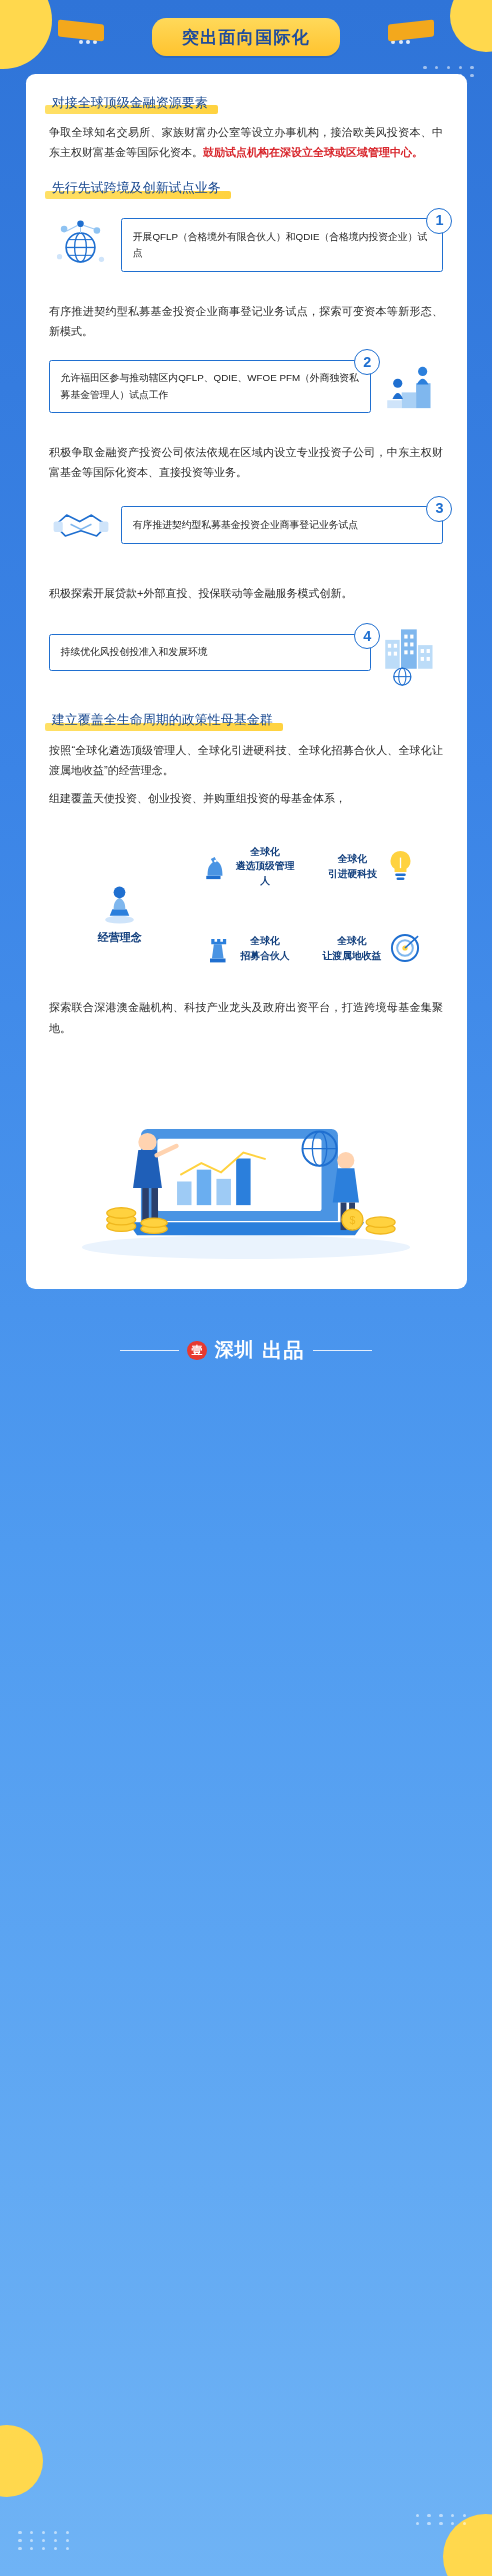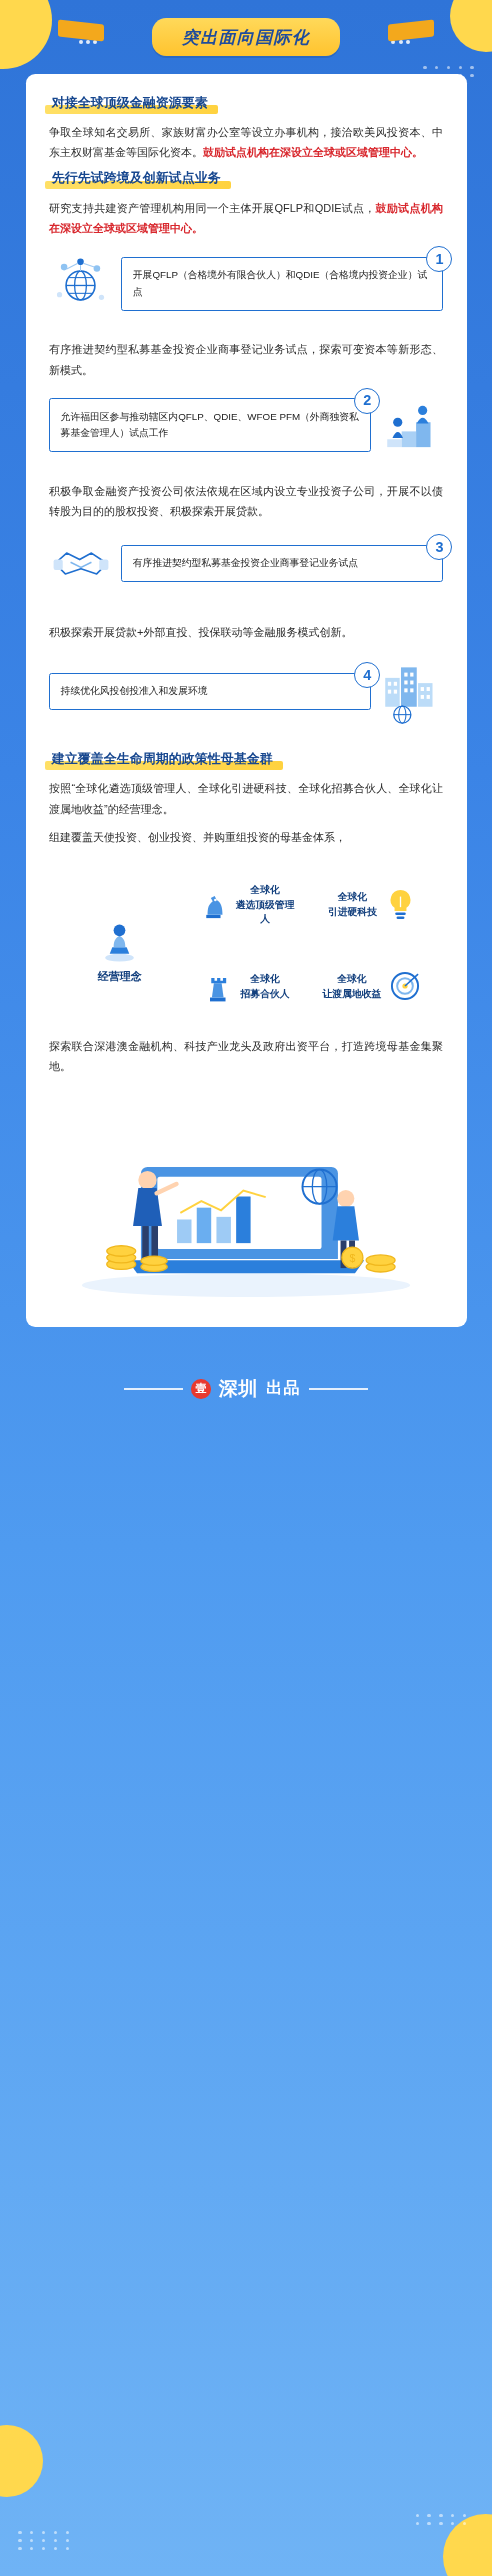--- a/index.html
+++ b/index.html
@@ -40,21 +40,20 @@
   .dot-grid { display: grid; grid-template-columns: repeat(5, 7.2px); grid-gap: 4.6px; }
   .dot-grid i { display: block; width: 3.3px; height: 3.3px; border-radius: 50%; background: rgba(255,255,255,.55); }
 
   
   .header {
     position: relative;
     height: 74px;
     display: flex;
     align-items: center;
     justify-content: center;
-    font-style: italic;
   }
   .ribbon {
     position: relative;
     background: linear-gradient(180deg,#ffd95a 0%, #ffc32e 100%);
     color: #1f4c9c;
     font-size: 17px;
     font-weight: bold;
     letter-spacing: 1.3px;
     padding: 7.2px 30px;
     border-radius: 14.4px;
@@ -80,21 +79,21 @@
     background: #ffffff;
     border-radius: 9.2px;
     padding: 17px 0 22px 0;
     z-index: 5;
   }
   .sec-head-wrap { padding: 0 23.6px; }
   .sec-head-inner {
     position: relative;
     display: inline-block;
     font-size: 13px;
-    font-weight: bold;
+    font-weight: normal;
     color: #17478f;
     padding: 2.6px 6.6px 2.6px 2.6px;
     z-index: 2;
   }
   .sec-head-inner::before {
     content: "";
     position: absolute;
     left: -3.9px; right: -3.9px; bottom: 0.7px;
     height: 8.5px;
     background: linear-gradient(90deg,#ffe066,#ffd23f);
@@ -193,21 +192,21 @@
   }
   .footer-inner { display: flex; align-items: center; gap: 7.9px; }
   .foot-line { width: 59px; height: 1.3px; background: #fff; opacity: .85; }
   .foot-logo-txt { color: #fff; font-size: 19px; font-weight: bold; letter-spacing: 0.7px; }
   .foot-badge {
     width: 19.7px; height: 19.7px; border-radius: 50%;
     background: #e8392f; color: #fff;
     display: flex; align-items: center; justify-content: center;
     font-size: 11px; font-weight: bold;
   }
-  .foot-out { color: #fff; font-size: 16px; font-weight: bold; letter-spacing: 1.3px; }
+  .foot-out { color: #fff; font-size: 20px; font-weight: bold; letter-spacing: 1.3px; }
 
   .deco-dots-bottom { left: 18.4px; bottom: 26px; }
   .deco-dots-bottom2 { right: 22px; bottom: 51px; }
 </style>
 </head>
 <body>
 
 <div class="bg-deco deco-circle-tl"></div>
 <div class="bg-deco deco-circle-tr"></div>
 <div class="bg-deco deco-dots-top dot-grid">
@@ -264,26 +263,23 @@
 
 <div class="card">
 
   <div class="sec-head-wrap">
     <div class="sec-head-inner">对接全球顶级金融资源要素</div>
   </div>
   <p class="body">
     <span>争取全球知名交易所、家族财富办公室等设立办事机构，接洽欧美风投资本、中东主权财富基金等国际化资本。</span><span class="hl-b">鼓励试点机构在深设立全球或区域管理中心。</span>
   </p>
 
-  <div class="sec-head-wrap" style="margin-top:4px">
+  <div class="sec-head-wrap" style="margin-top:14px">
     <div class="sec-head-inner">先行先试跨境及创新试点业务</div>
   </div>
-  <p class="body">
-    <span>研究支持共建资产管理机构用同一个主体开展QFLP和QDIE试点，</span><span class="hl-b">鼓励试点机构在深设立全球或区域管理中心。</span>
-  </p>
 
   <div class="step">
     <div class="step-row">
       <div class="step-icon">
         <svg width="59" height="59" viewBox="0 0 90 90">
           <circle cx="45" cy="48" r="22" fill="none" stroke="#1f6fd0" stroke-width="2.5"></circle>
           <ellipse cx="45" cy="48" rx="9" ry="22" fill="none" stroke="#1f6fd0" stroke-width="2"></ellipse>
           <line x1="23" y1="48" x2="67" y2="48" stroke="#1f6fd0" stroke-width="2"></line>
           <line x1="26" y1="36" x2="64" y2="36" stroke="#1f6fd0" stroke-width="1.6"></line>
           <line x1="26" y1="60" x2="64" y2="60" stroke="#1f6fd0" stroke-width="1.6"></line>
@@ -319,21 +315,21 @@
           <rect x="52" y="40" width="22" height="38" fill="#7fb7ee"></rect>
           <circle cx="24" cy="40" r="7" fill="#1f6fd0"></circle>
           <path d="M16 64 q8 -18 16 0 z" fill="#1f6fd0"></path>
           <circle cx="62" cy="22" r="7" fill="#2b7fdc"></circle>
           <path d="M53 42 q9 -18 18 0 z" fill="#2b7fdc"></path>
         </svg>
       </div>
     </div>
   </div>
 
-  <p class="body">积极争取金融资产投资公司依法依规在区域内设立专业投资子公司，开展不以债转股为目的的股权投资、积极探索开展贷款。</p>
+  <p class="body">积极争取金融资产投资公司依法依规在区域内设立专业投资子公司，中东主权财富基金等国际化资本、直接投资等业务。</p>
 
   <div class="step">
     <div class="step-row">
       <div class="step-icon">
         <svg width="60" height="53" viewBox="0 0 92 80">
           <path d="M6 40 L24 24 L44 34 L62 24 L86 40 L70 56 L46 48 L22 56 Z" fill="none" stroke="#1f6fd0" stroke-width="2.5" stroke-linejoin="round"></path>
           <path d="M30 38 L46 46 L62 38" fill="none" stroke="#7fb7ee" stroke-width="2.5"></path>
           <rect x="4" y="34" width="14" height="16" rx="3" fill="#cfe4fa"></rect>
           <rect x="74" y="34" width="14" height="16" rx="3" fill="#cfe4fa"></rect>
         </svg>

